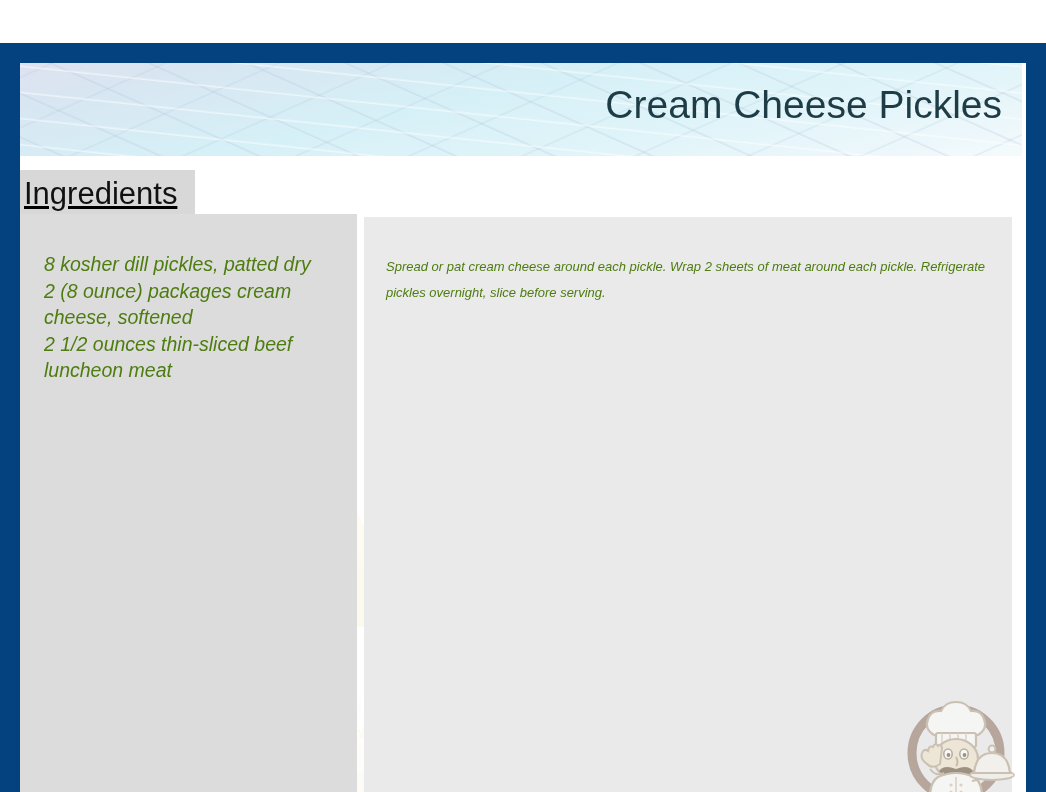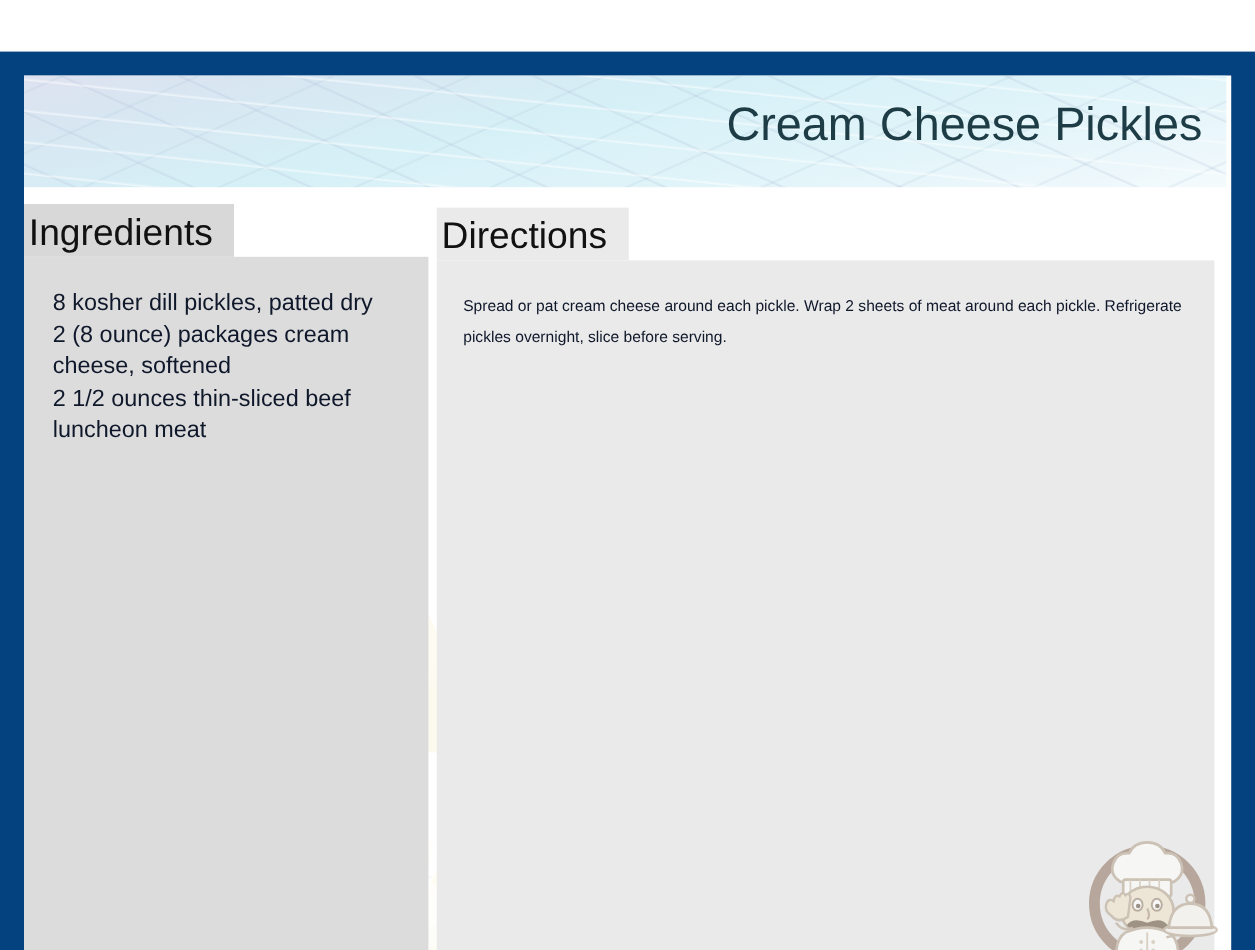--- a/index.html
+++ b/index.html
@@ -124,44 +124,46 @@
   .panel-head {
     position: absolute;
     left: 0;
     top: 0;
     height: 44px;
     box-sizing: border-box;
     padding: 3px 18px 0 4px;
     display: flex;
     align-items: center;
     z-index: 3;
+    text-decoration: underline;
   }
   .col-ingredients .panel-head { background: #d8d8d8; }
   .col-directions .panel-head { background: #eaeaea; }
 
   .panel-head-text {
     font-size: 31px;
     line-height: 36px;
     color: #111111;
     font-family: "Liberation Sans", sans-serif;
     white-space: nowrap;
   }
 
   .panel-text {
     position: absolute;
     left: 0;
-    top: 3px;
+    top: 15px;
     padding: 22px 16px 0 24px;
     box-sizing: border-box;
     width: 100%;
     font-size: 19.5px;
     line-height: 26.5px;
-    color: #0f172a;
+    color: #4d7c0f;
     white-space: pre-line;
     font-family: "Liberation Sans", sans-serif;
+    font-style: italic;
   }
   .col-directions .panel-text {
     padding: 22px 12px 0 22px;
     font-size: 13px;
     line-height: 26px;
   }
 
   
   .chef-logo {
     position: absolute;
@@ -287,23 +289,20 @@
       </div>
       <div class="panel-head">
         <span class="panel-head-text">Ingredients</span>
       </div>
     </div>
 
     <div class="col col-directions">
       <div class="panel-body">
         <div class="panel-text">Spread or pat cream cheese around each pickle. Wrap 2 sheets of meat around each pickle. Refrigerate pickles overnight, slice before serving.</div>
       </div>
-      <div class="panel-head">
-        <span class="panel-head-text">Directions</span>
-      </div>
     </div>
 
     <svg class="chef-logo" viewBox="0 0 120 120" aria-hidden="true">
       <circle cx="60" cy="62" r="44" fill="none" stroke="#8a6a55" stroke-width="9" opacity="0.85"></circle>
 
       <path d="M38 44 q-10 -6 -6 -16 q3 -9 13 -8 q4 -9 15 -9 q11 0 15 9 q10 -1 13 8 q4 10 -6 16 z" fill="#fdfdfb" stroke="#b9a893" stroke-width="2.2"></path>
       <rect x="40" y="42" width="40" height="14" rx="2" fill="#fdfdfb" stroke="#b9a893" stroke-width="2.2"></rect>
       <path d="M46 42 v14 M54 42 v14 M62 42 v14 M70 42 v14" stroke="#cfc2ae" stroke-width="1.4"></path>
 
       <ellipse cx="60" cy="68" rx="22" ry="20" fill="#efe4cb" stroke="#b9a893" stroke-width="2.2"></ellipse>

